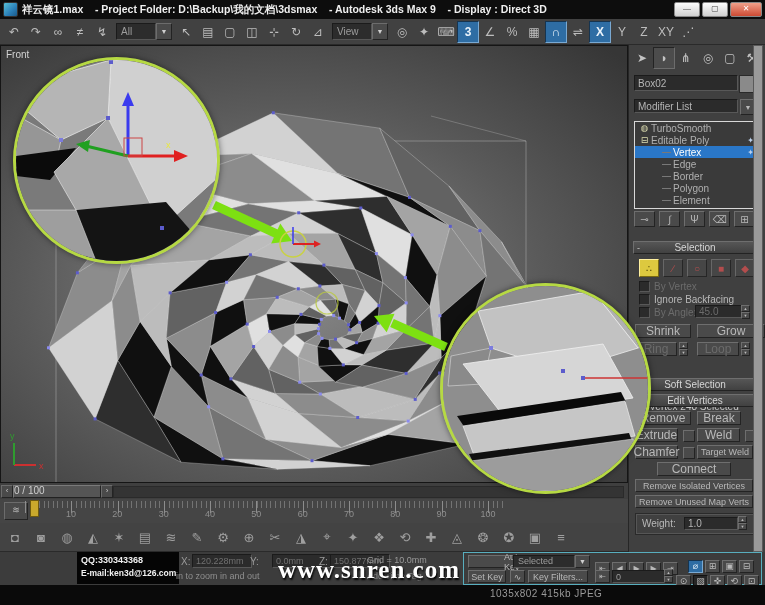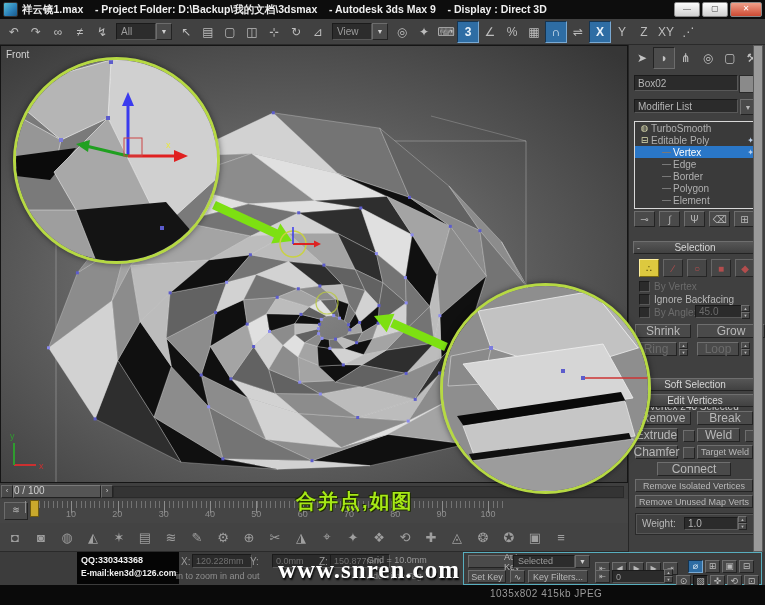--- a/index.html
+++ b/index.html
@@ -432,21 +432,20 @@
       <polygon points="20,140 182,115 192,150 32,172" fill="#c6c6c6" stroke="#eeeeee" stroke-width="0.7"></polygon>
       <polygon points="26,168 186,147 189,155 30,176" fill="#101010"></polygon>
       <polygon points="28,175 190,153 200,205 40,205" fill="#9c9c9c" stroke="#d8d8d8" stroke-width="0.6"></polygon>
       <line x1="140" y1="92" x2="205" y2="92" stroke="#cc3333" stroke-width="1.5"></line>
       <rect x="138" y="90" width="4" height="4" fill="#5c5ccc"></rect>
       <rect x="118" y="83" width="4" height="4" fill="#5c5ccc"></rect>
       <rect x="46" y="60" width="4" height="4" fill="#7c7cdd"></rect>
     </svg>
   </div>
 
-  <div id="annotation">合并点,如图</div>
 
   <div id="timeslider">
     <span class="tsarrow" style="left:1px;">‹</span>
     <span id="tshandle">0 / 100</span>
     <span class="tsarrow" style="left:101px;">›</span>
     <span id="tstrack"></span>
   </div>
 
   <div id="trackbar">
     <span id="minicurve">≋</span>
@@ -608,21 +607,21 @@
     <div class="rollhdr" style="top:333px;">
       <span class="pm">+</span>
       <span>Soft Selection</span>
     </div>
 
     <div class="rollhdr" style="top:349px;">
       <span class="pm">-</span>
       <span>Edit Vertices</span>
     </div>
     <span class="pbtn abs" style="left:6px;top:366px;width:56px;height:14px;">Remove</span>
-    <span class="pbtn abs" style="left:68px;top:366px;width:56px;height:14px;">Break</span>
+    <span class="pbtn abs" style="left:68px;top:366px;width:44px;height:14px;">Break</span>
     <span class="pbtn abs" style="left:6px;top:383px;width:43px;height:14px;">Extrude</span>
     <span class="setbox abs" style="left:51px;top:385px;"></span>
     <span class="pbtn abs" style="left:68px;top:383px;width:43px;height:14px;">Weld</span>
     <span class="setbox abs" style="left:113px;top:385px;"></span>
     <span class="pbtn abs" style="left:6px;top:400px;width:43px;height:14px;">Chamfer</span>
     <span class="setbox abs" style="left:51px;top:402px;"></span>
     <span class="pbtn abs" style="left:68px;top:400px;width:56px;height:14px;font-size:9px;">Target Weld</span>
     <span class="pbtn abs" style="left:28px;top:417px;width:74px;height:14px;">Connect</span>
     <span class="pbtn abs" style="left:6px;top:434px;width:118px;height:13px;font-size:9px;">Remove Isolated Vertices</span>
     <span class="pbtn abs" style="left:6px;top:450px;width:118px;height:13px;font-size:9px;">Remove Unused Map Verts</span>

